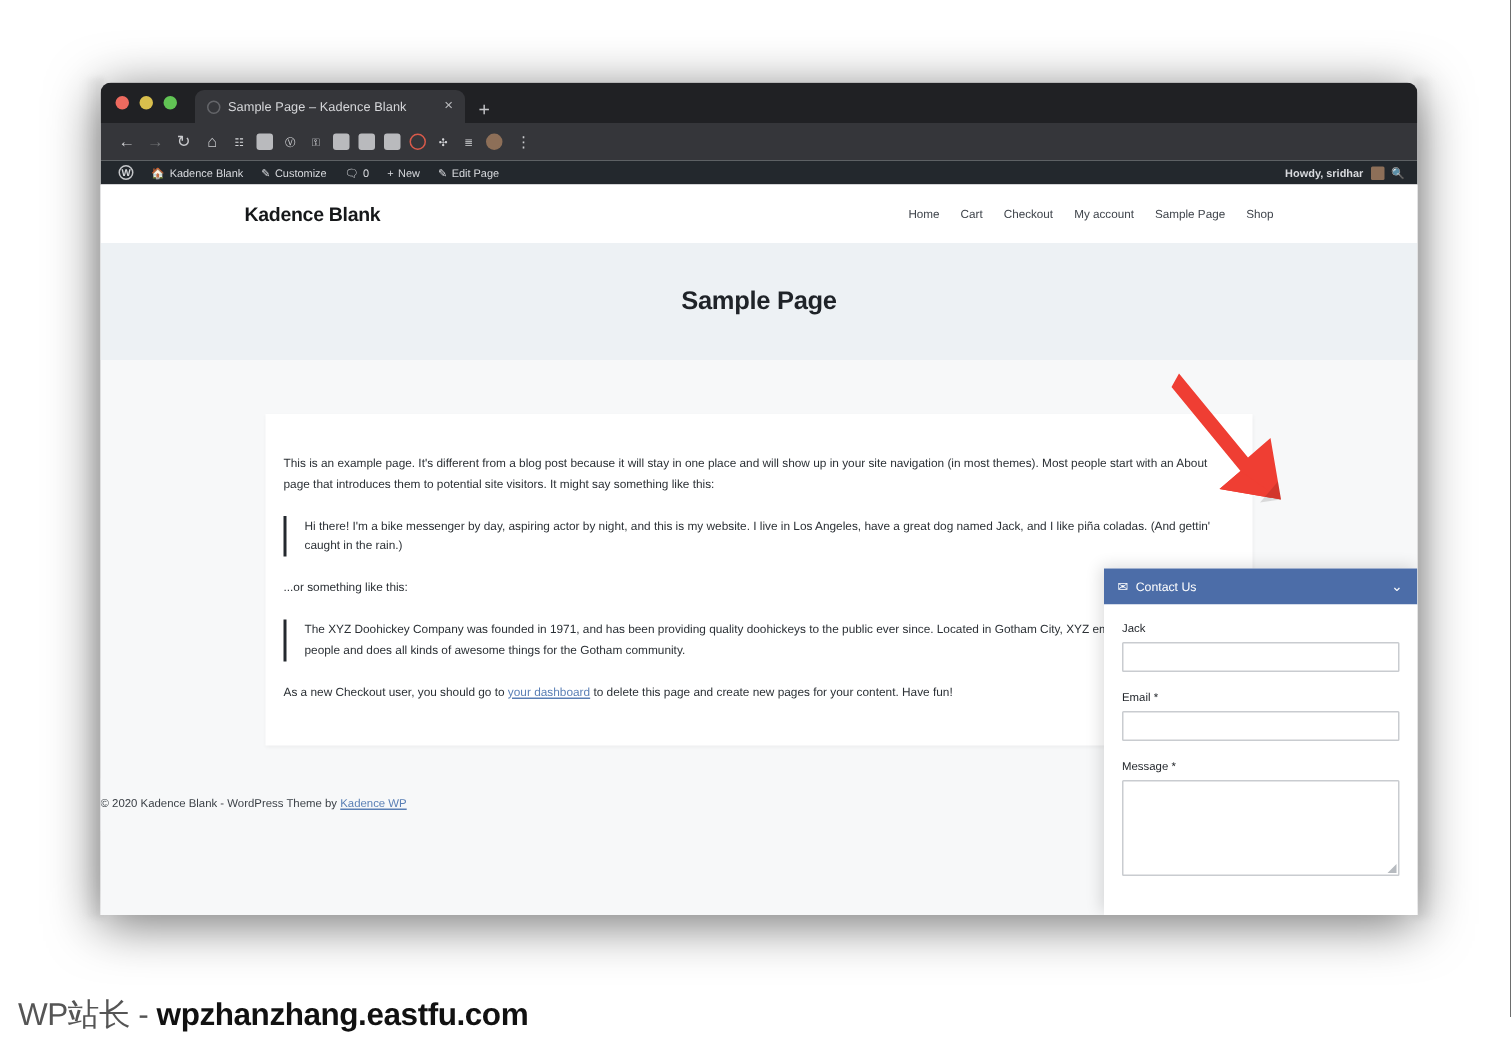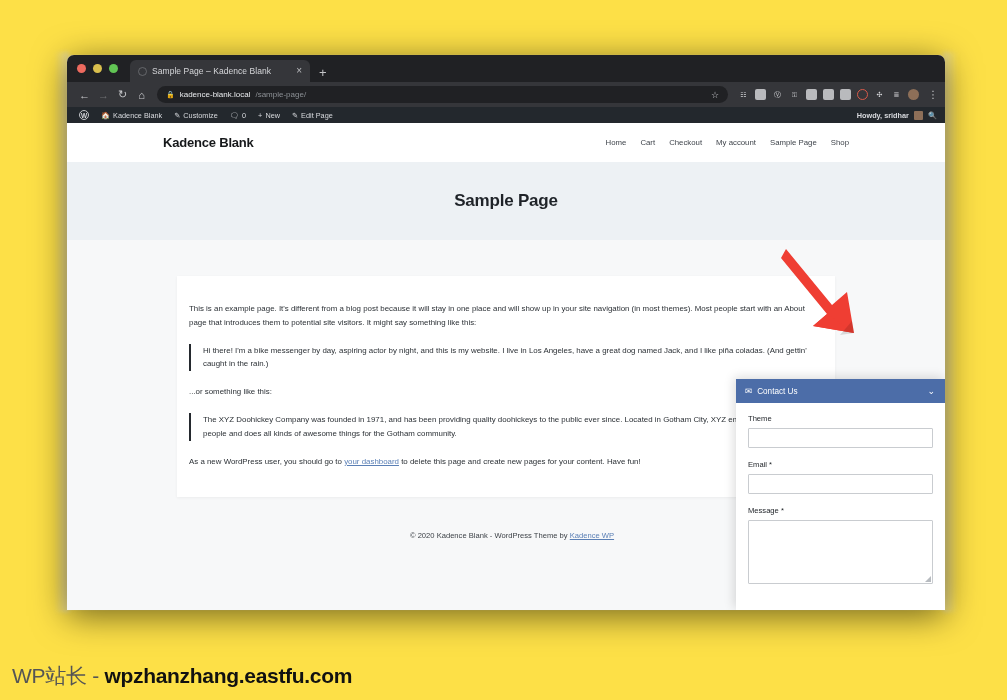--- a/index.html
+++ b/index.html
@@ -3,21 +3,21 @@
 <meta charset="utf-8">
 <style>
   * { box-sizing: border-box; }
   html, body {
     margin: 0; padding: 0;
     width: 1007px; height: 700px;
     background: #000000;
     font-family: "Liberation Sans", sans-serif;
     overflow: hidden;
   }
-  #stage { position: relative; width: 1007px; height: 700px; background: #fde047; }
+  #stage { position: relative; width: 1007px; height: 700px; background: #ffffff; }
 
   
   #browser {
     position: absolute;
     left: 67px; top: 55px;
     width: 878px; height: 555px;
     background: #ffffff;
     border-radius: 7px 7px 0 0;
     overflow: hidden;
     box-shadow: 0 6px 34px rgba(0,0,0,0.55), 0 0 0 1px rgba(255,255,255,0.07);
@@ -131,22 +131,22 @@
   }
   .card p { margin: 0 0 14px 0; font-size: 7.9px; line-height: 1.75; color: #2b3035; }
   .card p:last-child { margin-bottom: 0; }
   blockquote {
     margin: 0 0 14px 0; padding: 0 0 0 12px; border-left: 2.5px solid #24292e;
   }
   blockquote p { margin: 0; font-size: 7.9px; line-height: 1.75; color: #2b3035; }
   .card a { color: #5a7fb5; text-decoration: underline; }
 
   .site-footer {
-    margin-top: 22px; padding: 12px 0 14px 0; text-align: center;
-    font-size: 7.6px; color: #3a3f45; background: #f7f8f9; margin-left: 12px;
+    margin-top: 22px; padding: 12px 0 14px 0; text-align: left;
+    font-size: 7.6px; color: #3a3f45; background: #f7f8f9;
   }
   .site-footer a { color: #5a7fb5; text-decoration: underline; }
 
   
   #contact-widget {
     position: absolute; right: 0; bottom: 0; width: 209px;
     background: #ffffff;
     box-shadow: -2px -2px 10px rgba(0,0,0,0.14);
     z-index: 40;
   }
@@ -215,26 +215,20 @@
       </div>
       <span class="tab-new">+</span>
     </div>
 
     <div class="navbar">
       <span class="navicon">←</span>
       <span class="navicon dim">→</span>
       <span class="navicon">↻</span>
       <span class="navicon">⌂</span>
 
-      <div class="omnibox">
-        <span class="lock">🔒</span>
-        <span class="url-host">kadence-blank.local</span>
-          <span class="url-path">/sample-page/</span>
-        <span class="omni-star">☆</span>
-      </div>
 
       <div class="ext-icons">
         <span class="ext">☷</span>
         <span class="ext sq"></span>
         <span class="ext">Ⓥ</span>
         <span class="ext">⚿</span>
         <span class="ext sq"></span>
         <span class="ext sq"></span>
         <span class="ext sq"></span>
         <span class="ext ring"></span>
@@ -301,36 +295,36 @@
           <blockquote>
             <p>Hi there! I'm a bike messenger by day, aspiring actor by night, and this is my website. I live in Los Angeles, have a great dog named Jack, and I like piña coladas. (And gettin' caught in the rain.)</p>
           </blockquote>
 
           <p>...or something like this:</p>
 
           <blockquote>
             <p>The XYZ Doohickey Company was founded in 1971, and has been providing quality doohickeys to the public ever since. Located in Gotham City, XYZ employs over 2,000 people and does all kinds of awesome things for the Gotham community.</p>
           </blockquote>
 
-          <p><span>As a new WordPress user, you should go to </span><a href="#">your dashboard</a><span> to delete this page and create new pages for your content. Have fun!</span></p>
+          <p><span>As a new Checkout user, you should go to </span><a href="#">your dashboard</a><span> to delete this page and create new pages for your content. Have fun!</span></p>
         </div>
 
         <div class="site-footer">
           <span>© 2020 Kadence Blank - WordPress Theme by </span><a href="#">Kadence WP</a>
         </div>
       </div>
 
       <div id="contact-widget">
         <div class="cw-head">
           <span class="env">✉</span>
           <span>Contact Us</span>
           <span class="chev">⌄</span>
         </div>
         <div class="cw-body">
-          <label class="cw-label">Theme</label>
+          <label class="cw-label">Jack</label>
           <input class="cw-input" type="text" value="" style="">
 
           <label class="cw-label">Email *</label>
           <input class="cw-input" type="email" value="" style="">
 
           <label class="cw-label">Message *</label>
           <div class="cw-textarea"></div>
 
         </div>
       </div>

